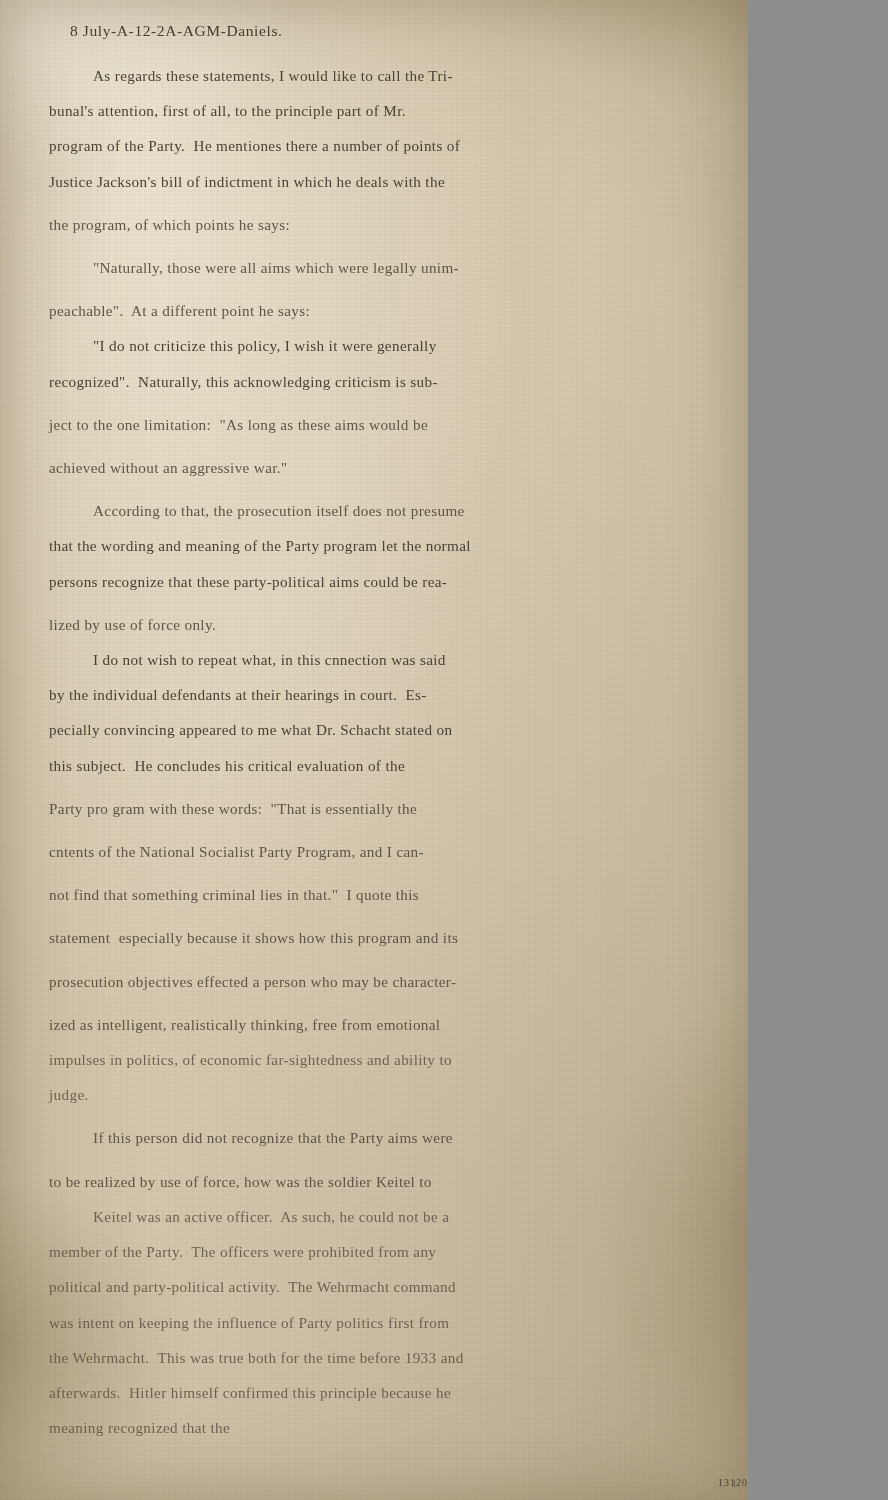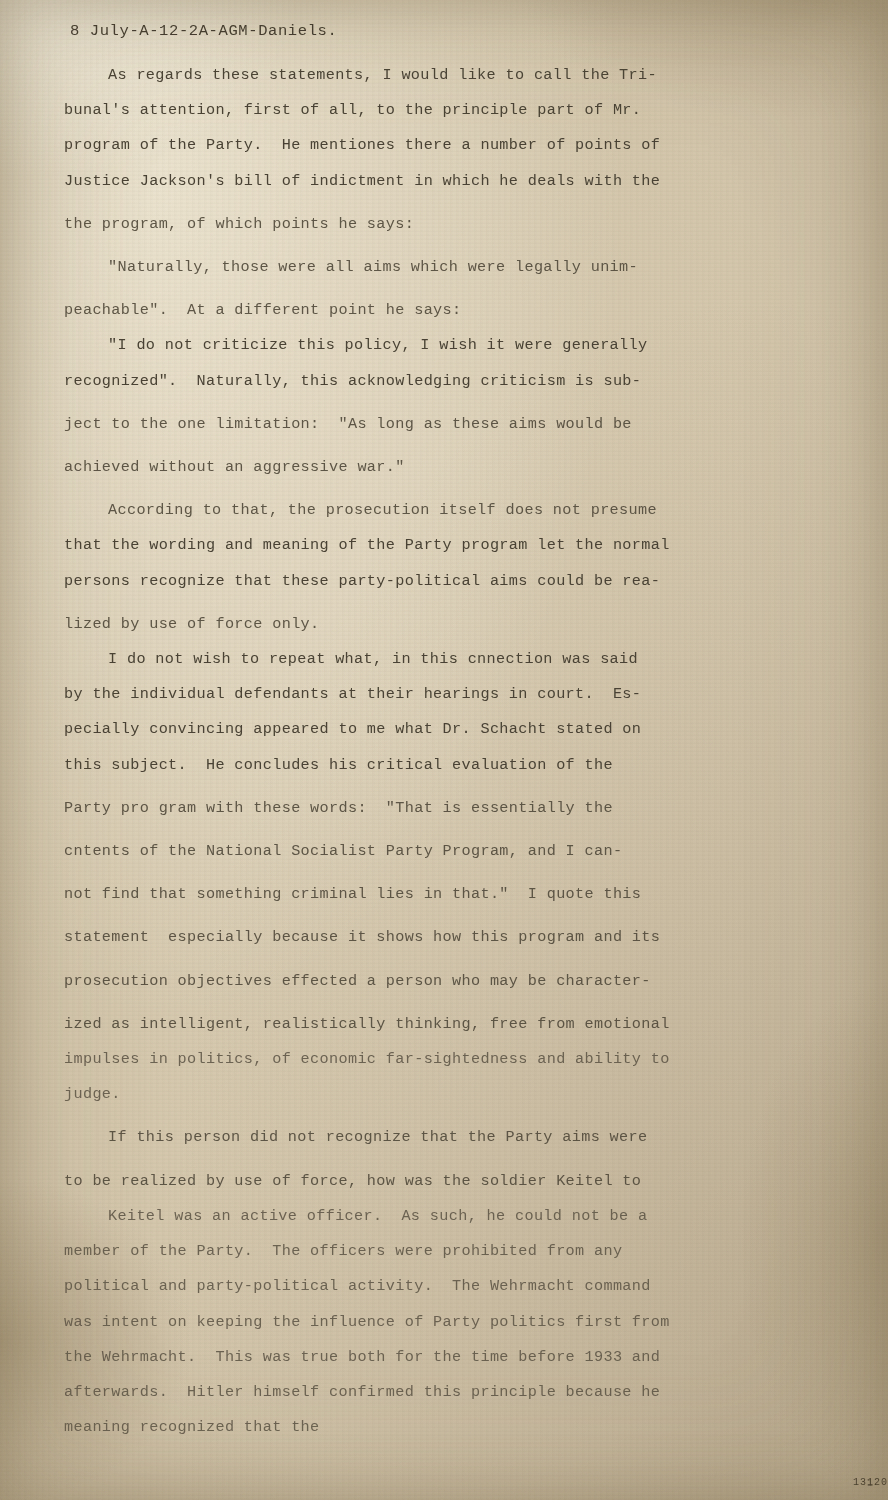--- a/index.html
+++ b/index.html
@@ -2,29 +2,29 @@
 <html><head>
 <meta charset="utf-8">
 <style>
   html, body {
     margin: 0;
     padding: 0;
     background: #8d8d8d;
   }
   .page {
     position: relative;
-    width: 888px;
+    width: 748px;
     height: 1500px;
     background: #d9cdb4;
     background-image:
       radial-gradient(ellipse at 18% 12%, rgba(255,250,235,0.55) 0%, rgba(255,250,235,0) 45%),
       radial-gradient(ellipse at 85% 88%, rgba(120,100,70,0.22) 0%, rgba(120,100,70,0) 55%),
       radial-gradient(ellipse at 50% 50%, rgba(222,210,186,0.6) 0%, rgba(190,174,144,0.25) 70%, rgba(150,132,100,0.35) 100%);
     overflow: hidden;
-    font-family: Liberation Mono, monospace;
+    font-family: Liberation Serif, serif;
     color: #3a352b;
   }
   .grain {
     position: absolute;
     inset: 0;
     pointer-events: none;
     background:
       repeating-linear-gradient(0deg, rgba(90,75,50,0.035) 0px, rgba(90,75,50,0.035) 1px, rgba(0,0,0,0) 2px, rgba(0,0,0,0) 4px),
       repeating-linear-gradient(90deg, rgba(90,75,50,0.028) 0px, rgba(90,75,50,0.028) 1px, rgba(0,0,0,0) 3px, rgba(0,0,0,0) 6px);
     mix-blend-mode: multiply;
@@ -51,21 +51,21 @@
     left: 70px;
     top: 22px;
     font-size: 15.5px;
     letter-spacing: 0.6px;
     color: #413a2e;
     white-space: nowrap;
   }
 
   .body-text {
     position: absolute;
-    left: 64px;
+    left: 49px;
     top: 58px;
     width: 770px;
   }
 
   .para {
     margin: 0 0 0 0;
     font-size: 15.2px;
     line-height: 35.2px;
     letter-spacing: 0.35px;
     color: #423b2e;

